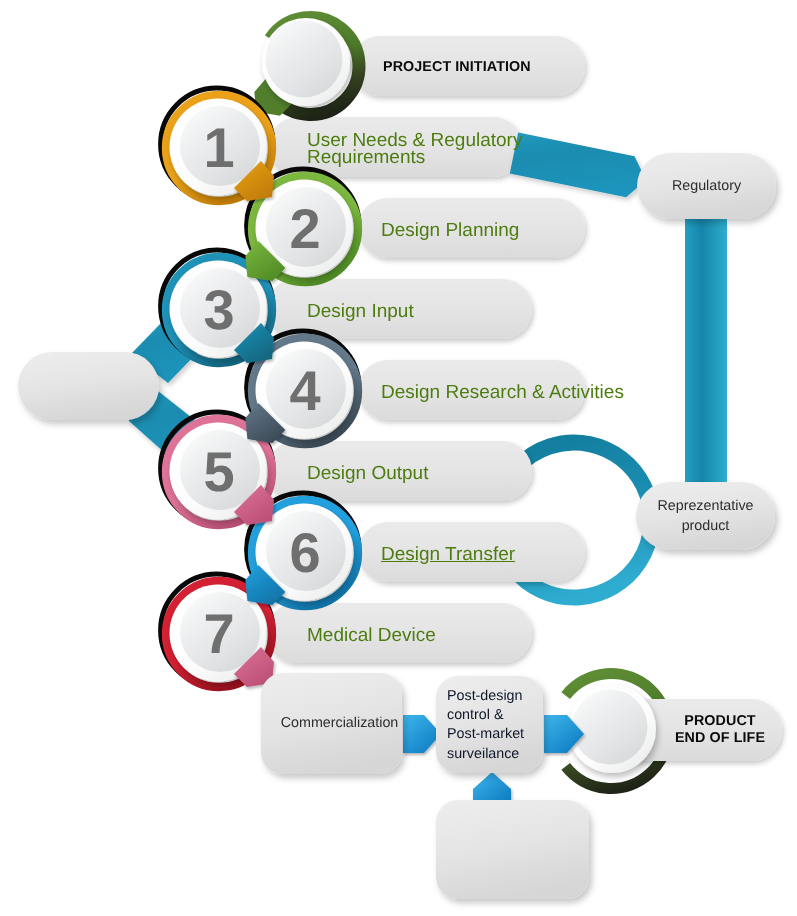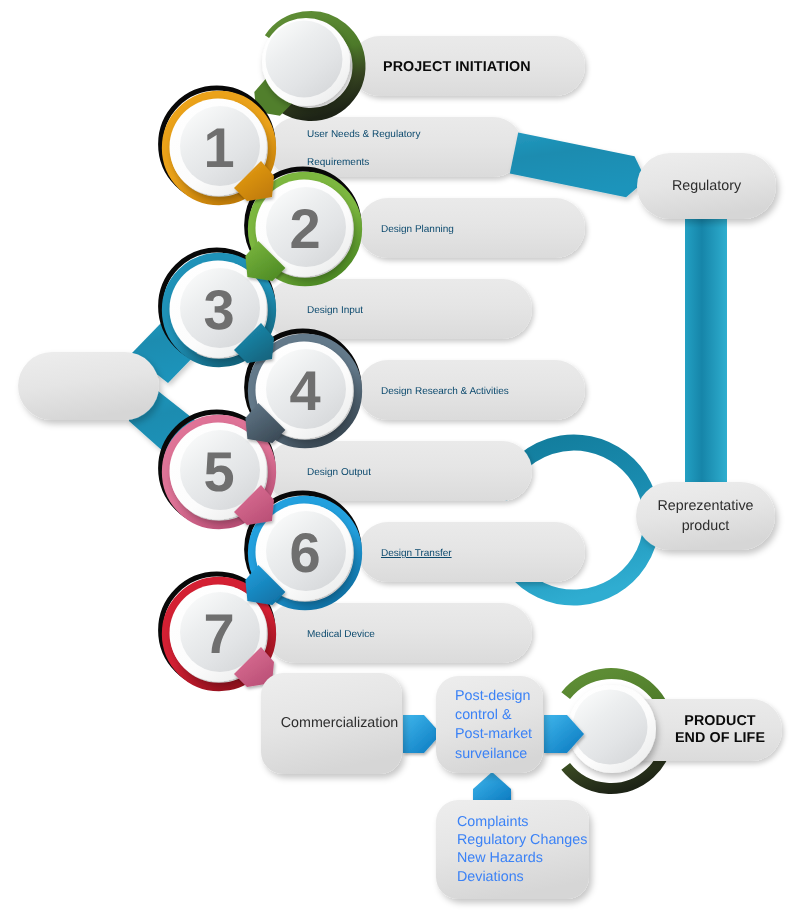--- a/index.html
+++ b/index.html
@@ -2,27 +2,27 @@
 <html><head>
 <meta charset="utf-8">
 <title>Design Control Process</title>
 <style>
   html,body{margin:0;padding:0;background:#fff;}
   body{width:797px;height:916px;overflow:hidden;
        font-family:"Liberation Sans",sans-serif;
        -webkit-font-smoothing:antialiased;text-rendering:geometricPrecision;}
   #stage{position:relative;width:797px;height:916px;background:#fff;padding-left:36px;}
   #art{position:absolute;left:0;top:0;width:797px;height:916px;}
-  .lbl{position:absolute;color:#0c4a6e;font-size:10px;line-height:28px;
+  .lbl{position:absolute;color:#4d7c0f;font-size:19px;line-height:17px;
        white-space:pre-line;display:flex;flex-direction:column;justify-content:center;}
   .lbl.b{font-weight:bold;color:#0a0a0a;font-size:14.3px;line-height:17.5px;letter-spacing:.1px;}
   .ctr{position:absolute;display:flex;align-items:center;justify-content:center;
        color:#2d2d2d;font-size:14.3px;line-height:20.5px;text-align:center;white-space:pre-line;}
   .ctr.b{font-weight:bold;color:#0a0a0a;font-size:14.3px;line-height:17.5px;letter-spacing:.1px;}
-  .lft{position:absolute;color:#3b82f6;font-size:14.3px;line-height:18.2px;white-space:pre-line;margin-left:8px;}
+  .lft{position:absolute;color:#0f172a;font-size:14.3px;line-height:18.2px;white-space:pre-line;}
   .lft.wide{line-height:19.2px;}
   .num{position:absolute;color:#6f6f6f;font-weight:bold;font-size:56px;
        line-height:56px;text-align:center;width:60px;}
 </style>
 </head>
 <body>
 
 <div id="stage">
 <svg id="art" viewBox="0 0 797 916" width="797" height="916" xmlns="http://www.w3.org/2000/svg">
 <defs>
@@ -264,19 +264,15 @@
 
   <div class="ctr" style="left:637px;top:153px;width:139px;height:66px;">Regulatory</div>
   <div class="ctr" style="left:636px;top:482px;width:139px;height:68px;">Reprezentative
 product</div>
 
   <div class="ctr" style="left:261px;top:673px;width:141px;height:101px;margin-left:8px;">Commercialization</div>
   <div class="lft wide" style="left:447px;top:687px;">Post-design
 control &amp;
 Post-market
 surveilance</div>
-  <div class="lft" style="left:449px;top:813px;">Complaints
-Regulatory Changes
-New Hazards
-Deviations</div>
   <div class="ctr b" style="left:643px;top:699px;width:154px;height:62px;">PRODUCT
 END OF LIFE</div>
 </div>
 
 </body></html>

